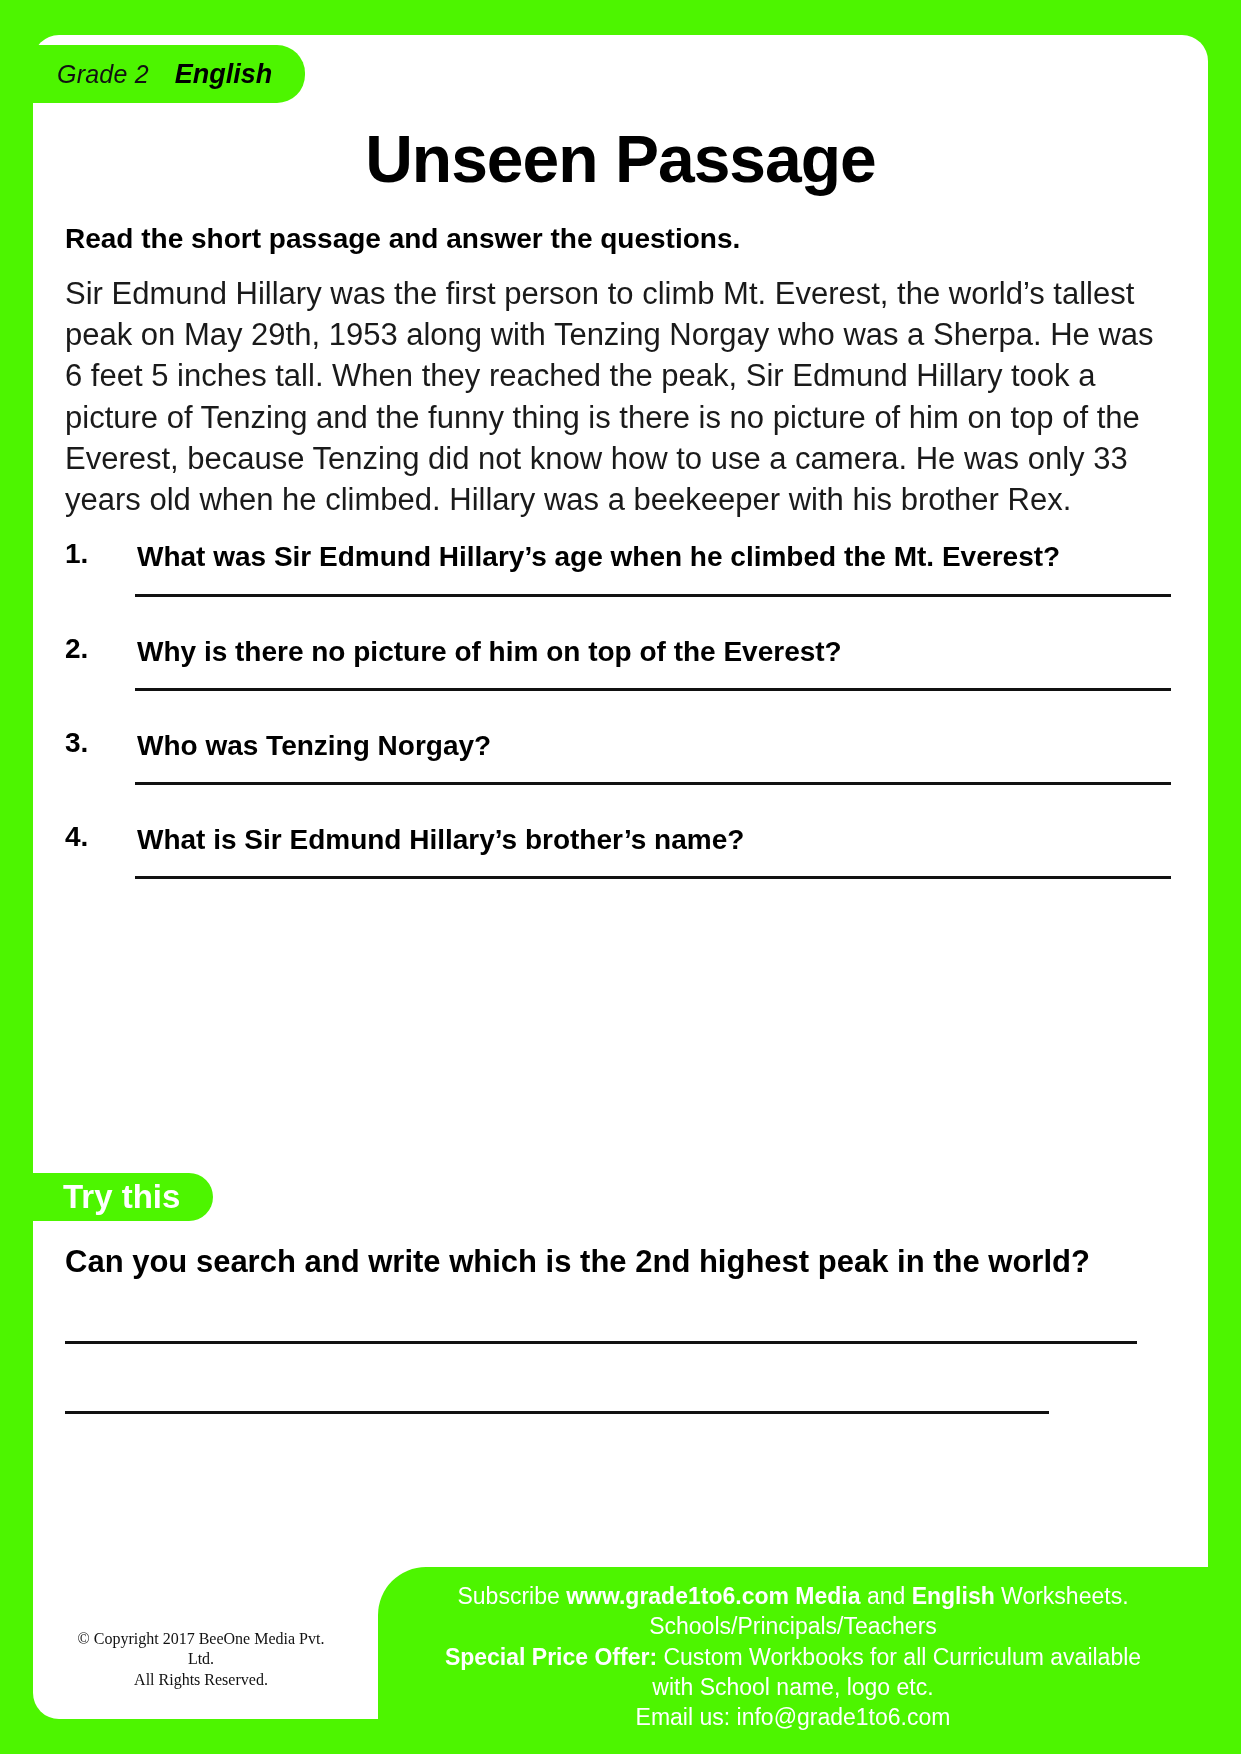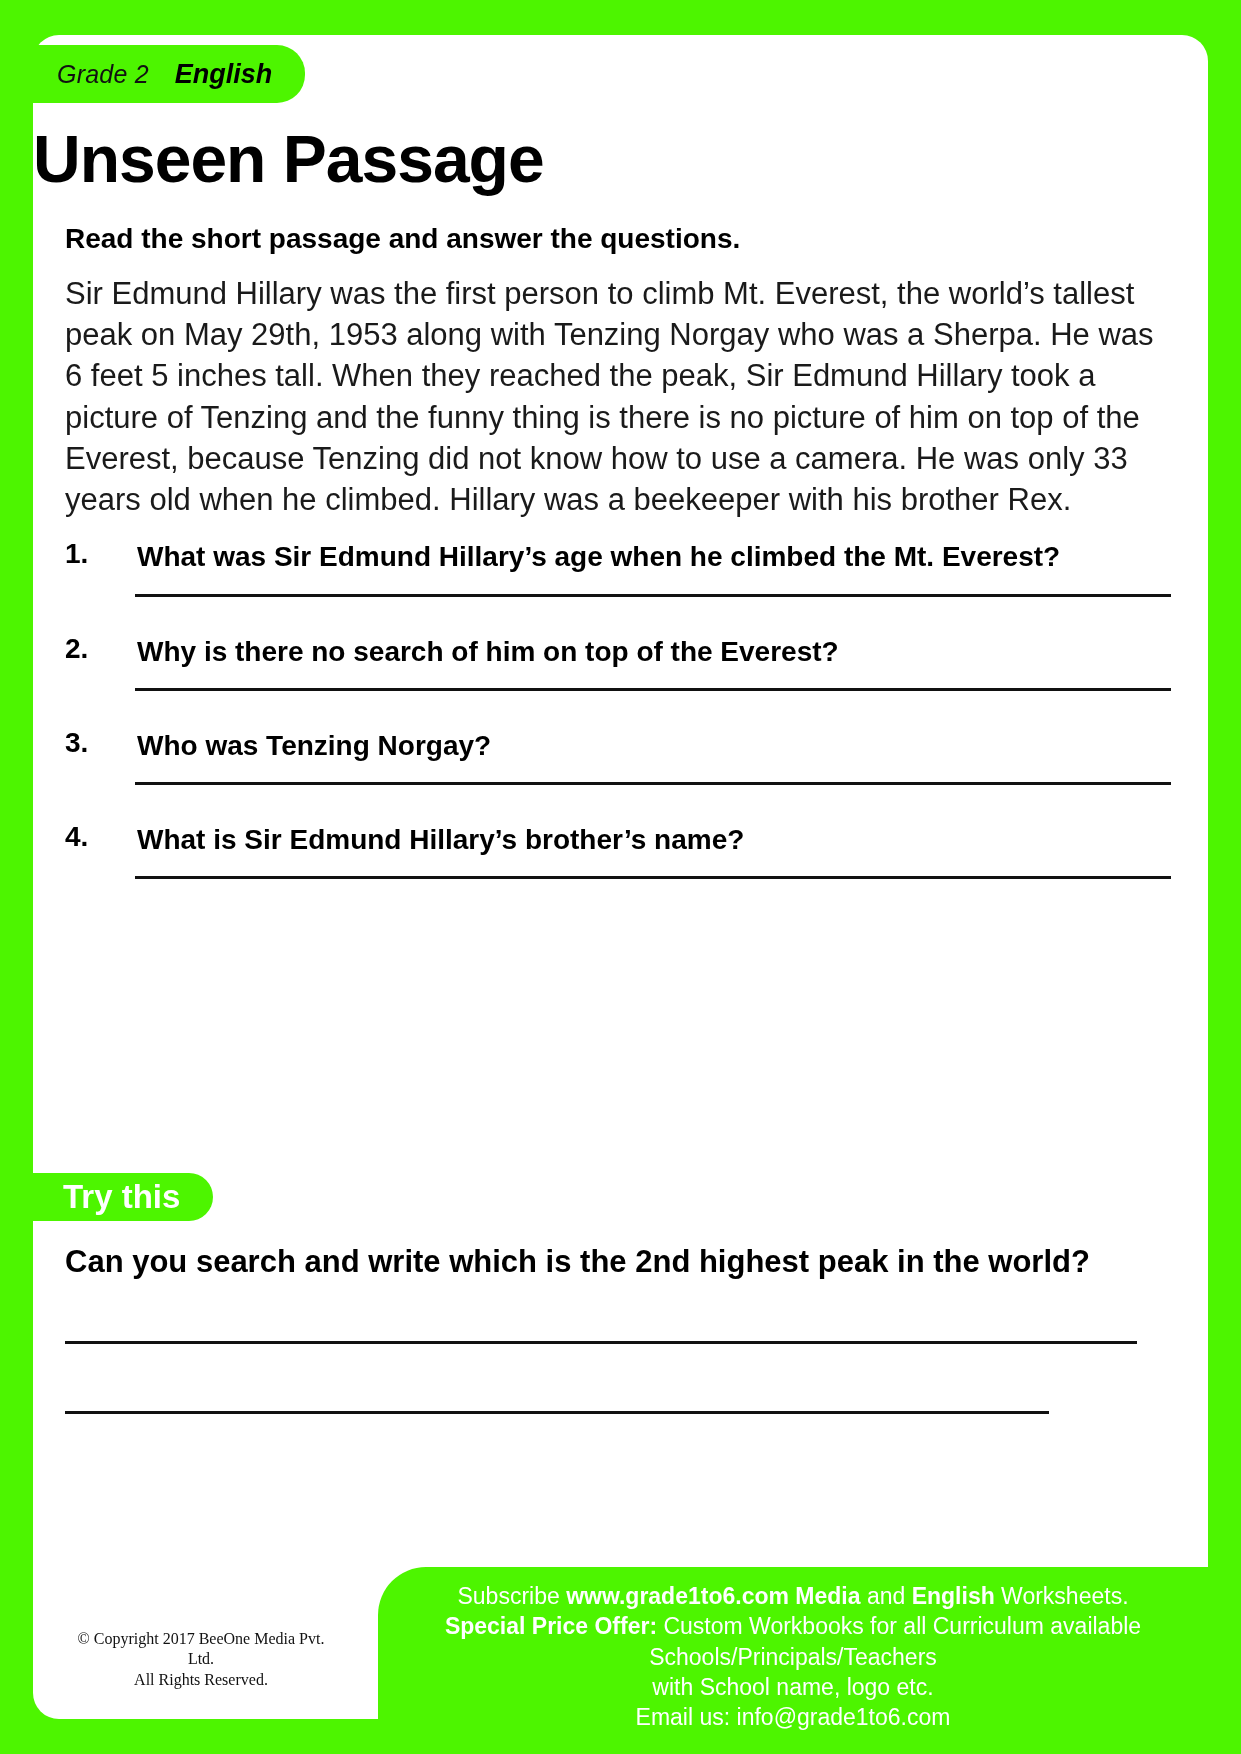--- a/index.html
+++ b/index.html
@@ -51,21 +51,21 @@
     font-weight: bold;
     color: #000;
   }
 
   
   .title {
     position: absolute;
     top: 86px;
     left: 0;
     width: 100%;
-    text-align: left;
+    text-align: center;
     font-size: 66px;
     font-weight: bold;
     letter-spacing: -1px;
     color: #000;
   }
 
   .content {
     position: absolute;
     left: 32px;
     top: 188px;
@@ -214,21 +214,21 @@
         <div class="q-row">
           <span class="q-num">1.</span>
           <span class="q-text">What was Sir Edmund Hillary’s age when he climbed the Mt. Everest?</span>
         </div>
         <div class="answer-line"></div>
       </div>
 
       <div class="q-block">
         <div class="q-row">
           <span class="q-num">2.</span>
-          <span class="q-text">Why is there no search of him on top of the Everest?</span>
+          <span class="q-text">Why is there no picture of him on top of the Everest?</span>
         </div>
         <div class="answer-line"></div>
       </div>
 
       <div class="q-block">
         <div class="q-row">
           <span class="q-num">3.</span>
           <span class="q-text">Who was Tenzing Norgay?</span>
         </div>
         <div class="answer-line"></div>
@@ -249,24 +249,24 @@
     <div class="try-tab">Try this</div>
     <div class="try-q">Can you search and write which is the 2nd highest peak in the world?</div>
     <div class="try-line-1"></div>
     <div class="try-line-2"></div>
   </div>
 
   <div class="promo">
     <div>
       <span>Subscribe </span><b>www.grade1to6.com Media</b><span> and </span><b>English</b><span> Worksheets.</span>
     </div>
+    <div>Schools/Principals/Teachers</div>
     <div>
       <b>Special Price Offer:</b><span> Custom Workbooks for all Curriculum available</span>
     </div>
-    <div>Schools/Principals/Teachers</div>
     <div>with School name, logo etc.</div>
     <div>Email us: info@grade1to6.com</div>
   </div>
 
   <div class="copyright">
     <div>© Copyright 2017 BeeOne Media Pvt. Ltd.</div>
     <div>All Rights Reserved.</div>
   </div>
 
 </div>

